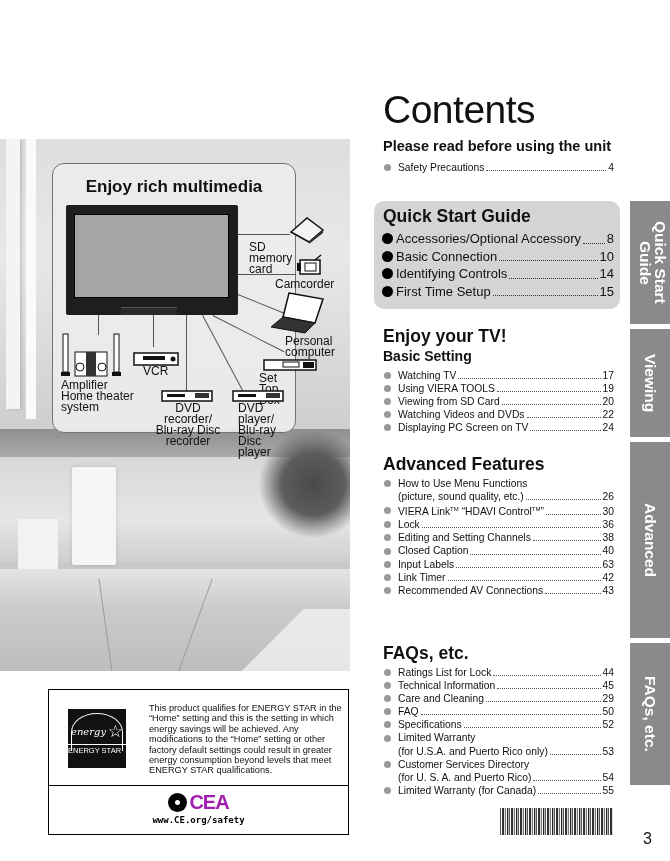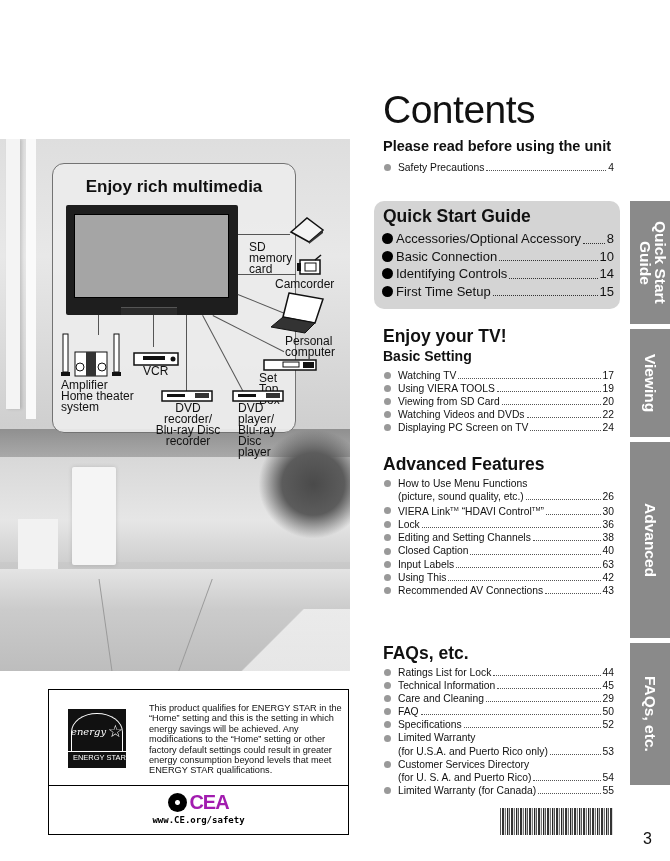--- a/index.html
+++ b/index.html
@@ -37,21 +37,21 @@
   .tv .base { position: absolute; left: 55px; top: 102px; width: 56px; height: 8px; background: #2b2b2b; border-top: 1px solid #555; }
   .line { position: absolute; background: #555; height: 1px; transform-origin: 0 0; }
 
   .dev-label { position: absolute; font-size: 12px; line-height: 11px; color: #111; }
   .dev-icon { position: absolute; }
 
   
   .energy-box { position: absolute; left: 48px; top: 689px; width: 301px; height: 146px; border: 1px solid #000; background: #fff; }
   .energy-box .divider { position: absolute; left: 0; top: 95px; width: 100%; height: 1px; background: #000; }
   .es-logo { position: absolute; left: 19px; top: 19px; width: 58px; height: 59px; background: #111; }
-  .es-logo .band { position: absolute; left: 0; bottom: 0; width: 100%; height: 17px; border-top: 1px solid #fff; color: #fff; font-size: 7.5px; text-align: right; line-height: 12px; }
+  .es-logo .band { position: absolute; left: 0; bottom: 0; width: 100%; height: 24px; border-top: 1px solid #fff; color: #fff; font-size: 7.5px; text-align: left; line-height: 12px; }
   .es-logo .script { position: absolute; left: 3px; top: 17px; color: #fff; font-family: "DejaVu Serif", serif; font-style: italic; font-size: 10px; }
   .es-logo .arc { position: absolute; left: 3px; top: 4px; width: 52px; height: 38px; border: 1px solid #fff; border-bottom: none; border-radius: 50% 50% 0 0; }
   .es-logo .star { position: absolute; right: 3px; top: 14px; color: #fff; font-size: 17px; line-height: 17px; }
   .es-text { position: absolute; left: 100px; top: 13px; width: 196px; font-size: 9.2px; line-height: 10.4px; color: #111; }
   .cea { position: absolute; left: 0; top: 101px; width: 100%; text-align: center; }
   .cea .mark { display: inline-block; font-size: 20px; font-weight: bold; letter-spacing: -1px; color: #a21caf; vertical-align: middle; }
   .cea .burst { display: inline-block; width: 19px; height: 19px; border-radius: 50%; background: radial-gradient(circle, #fff 0 2px, #000 3px); vertical-align: middle; margin-right: 2px; }
   .cea .url { display: block; font-size: 9px; font-weight: bold; margin-top: 1px; color: #000; font-family: "DejaVu Sans Mono", monospace; }
 
   
@@ -320,21 +320,21 @@
       <span class="page">40</span>
     </li>
   <li>
       <span class="bullet"></span>
       <span class="label">Input Labels</span>
       <span class="dots"></span>
       <span class="page">63</span>
     </li>
   <li>
       <span class="bullet"></span>
-      <span class="label">Using This</span>
+      <span class="label">Link Timer</span>
       <span class="dots"></span>
       <span class="page">42</span>
     </li>
   <li>
       <span class="bullet"></span>
       <span class="label">Recommended AV Connections</span>
       <span class="dots"></span>
       <span class="page">43</span>
     </li>
 </ul>

